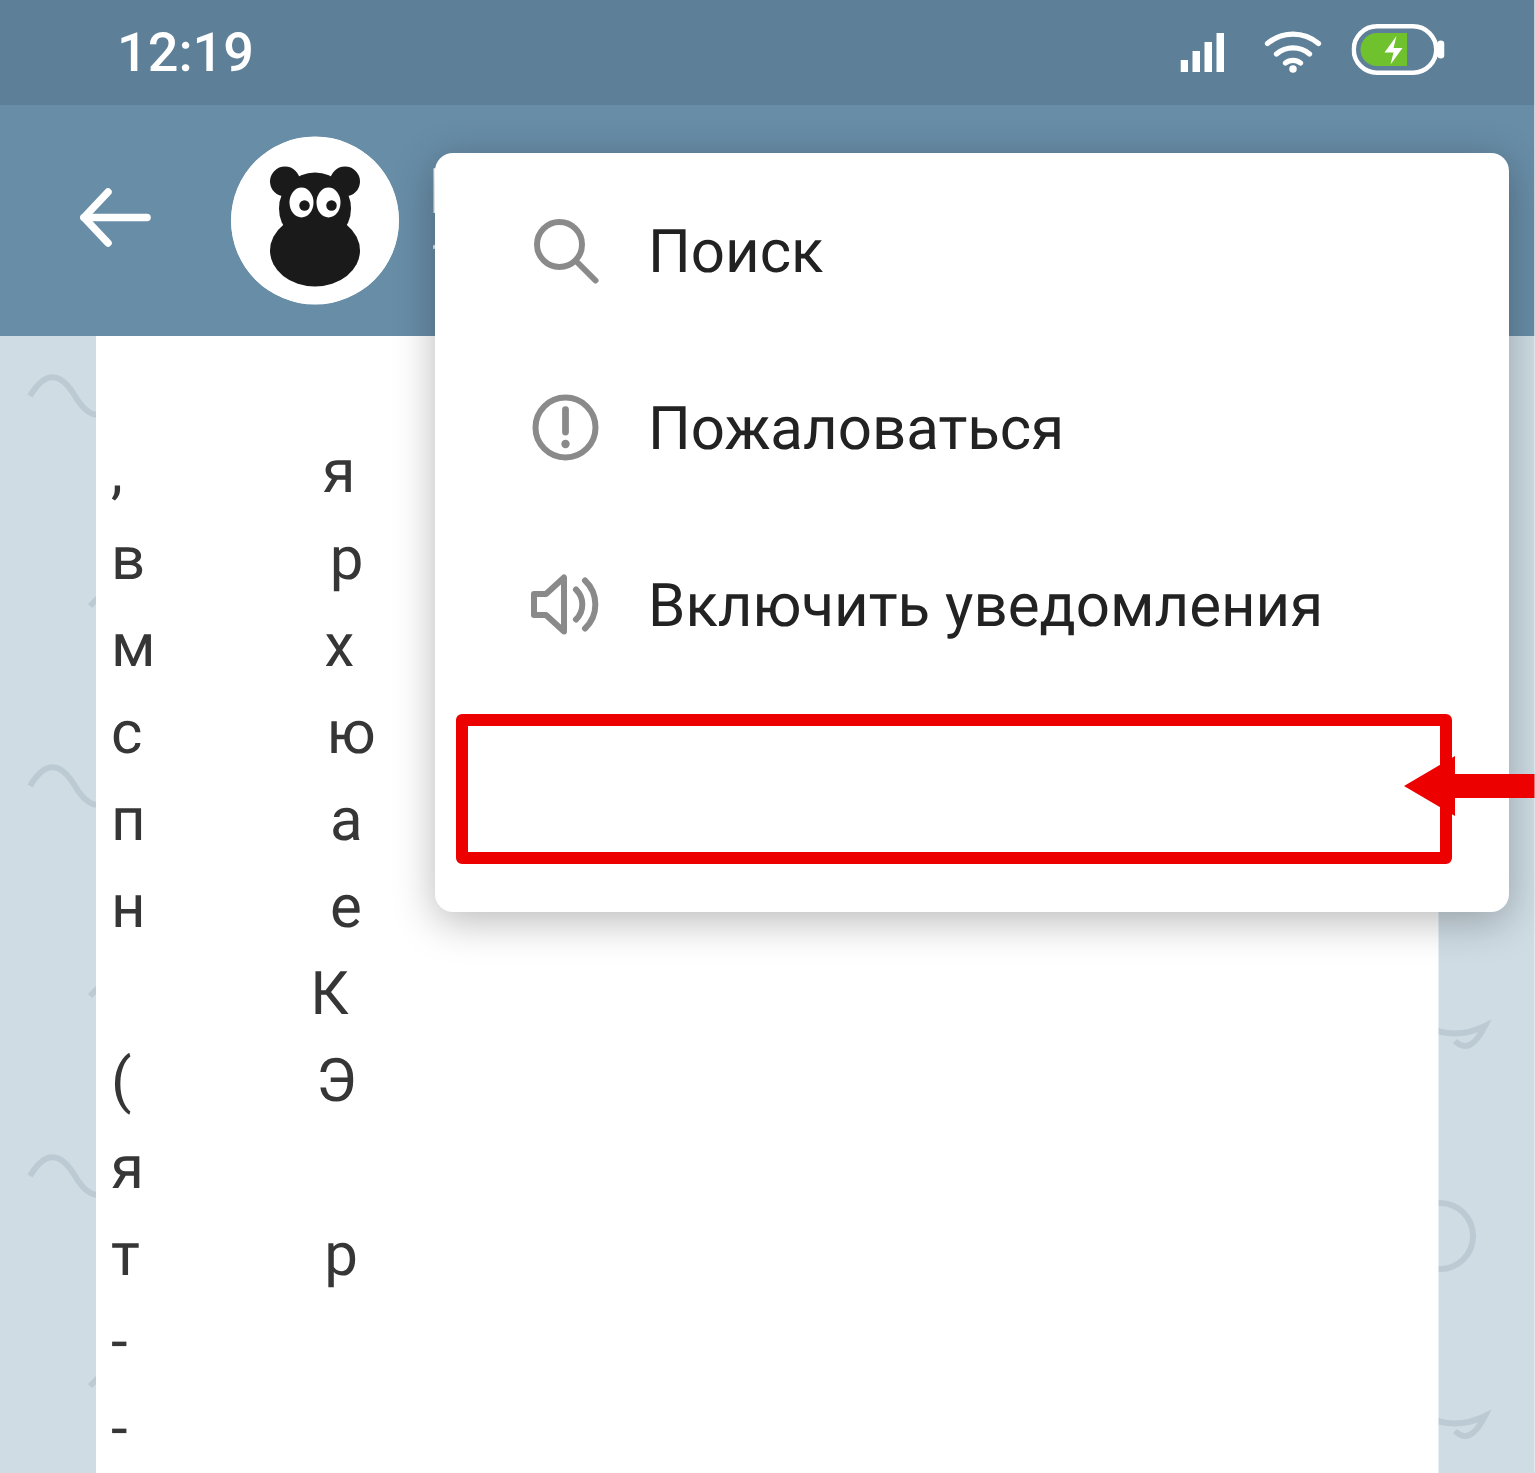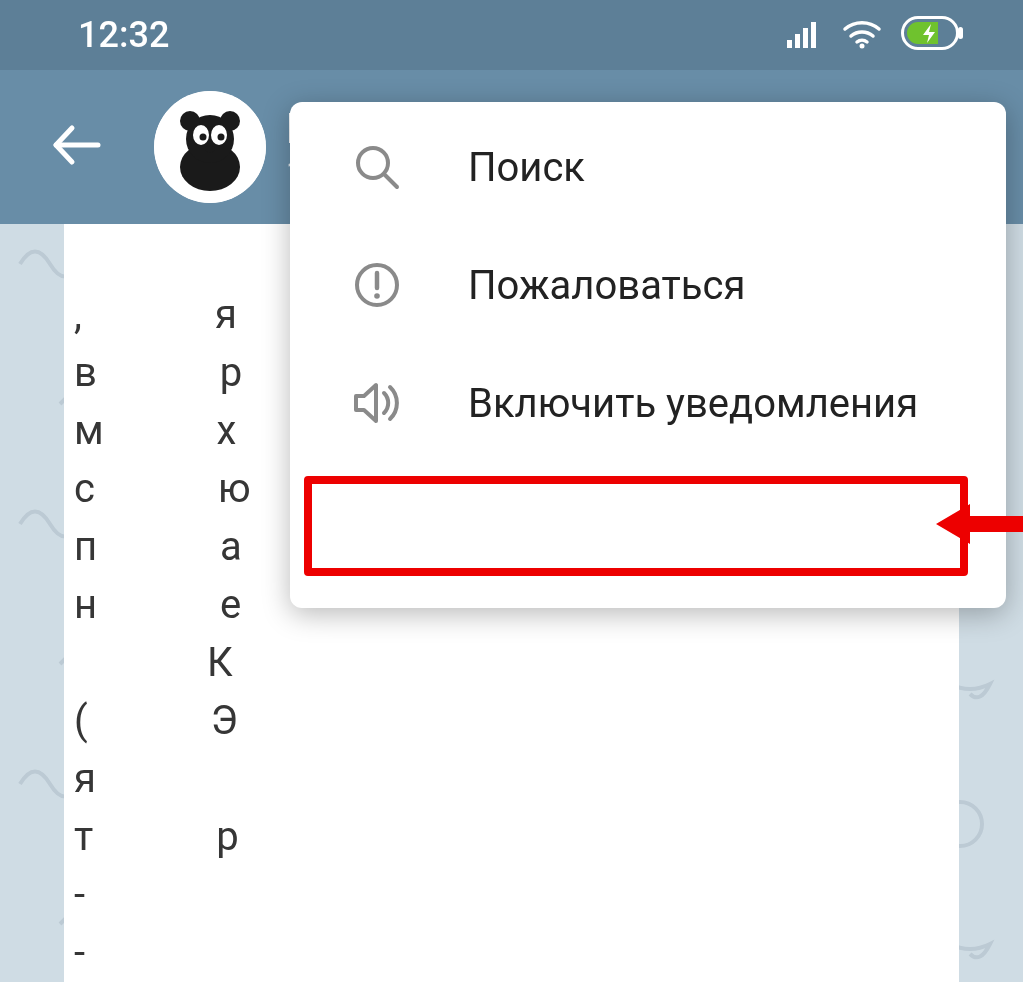--- a/index.html
+++ b/index.html
@@ -96,21 +96,21 @@
     .menu-icon {
       width: 54px;
       height: 54px;
       display: flex;
       align-items: center;
       justify-content: center;
       color: #8a8a8a;
       flex-shrink: 0;
     }
     .menu-label {
-      margin-left: 64px;
+      margin-left: 28px;
       font-size: 40px;
       color: #222;
     }
     .highlight-box {
       position: absolute;
       border: 8px solid #ed0000;
       border-radius: 4px;
       pointer-events: none;
     }
     .arrow-annotation {
@@ -136,21 +136,21 @@
         <circle cx="180" cy="80" r="22" stroke="#bccad4" stroke-width="4" fill="none"></circle>
         <path d="M60 180 l20 -20 l20 20" stroke="#bccad4" stroke-width="4" fill="none"></path>
         <path d="M170 200 q20 10 40 0 q-10 20 -20 10" stroke="#bccad4" stroke-width="4" fill="none"></path>
       </pattern>
     </defs>
     <rect width="100%" height="100%" fill="url(#p)"></rect>
   </svg>
 </div>
 
 <div class="status-bar">
-  <div class="status-time">12:32</div>
+  <div class="status-time">12:19</div>
   <div class="status-icons">
     <span>
       <svg width="36" height="30" viewBox="0 0 36 30">
           <g fill="#fff">
             <rect x="0" y="22" width="5" height="8"></rect>
             <rect x="8" y="16" width="5" height="14"></rect>
             <rect x="16" y="10" width="5" height="20"></rect>
             <rect x="24" y="4" width="5" height="26"></rect>
           </g>
         </svg>

